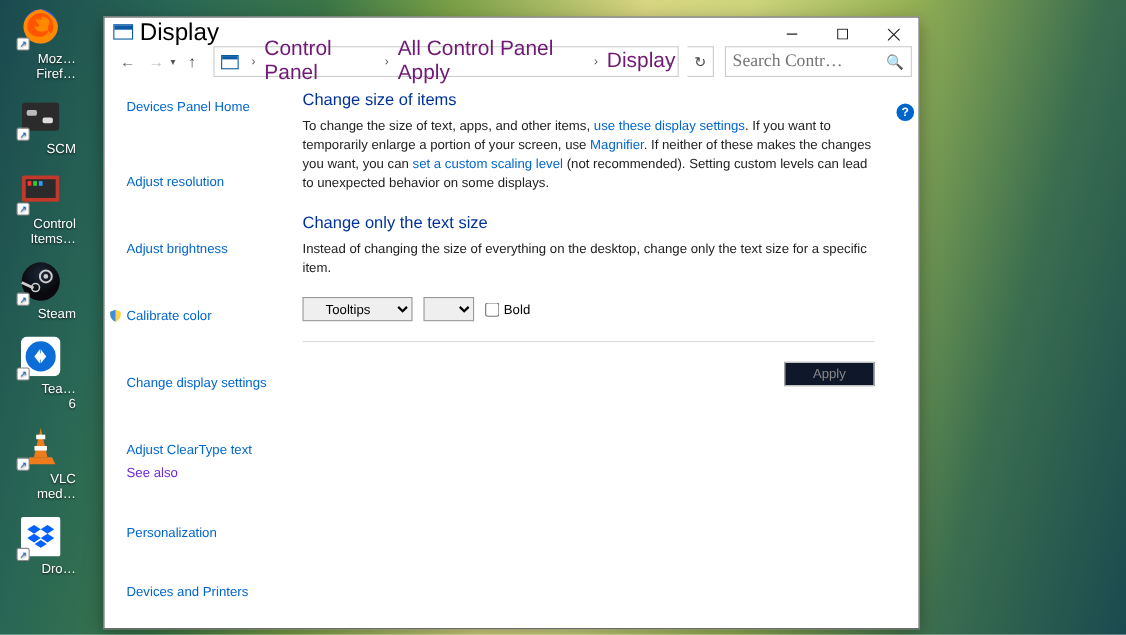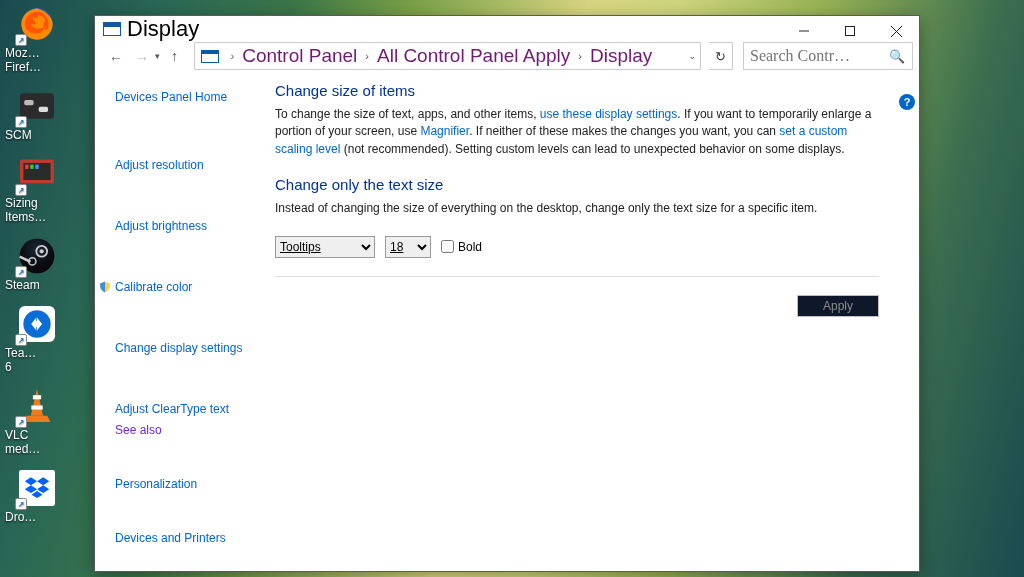--- a/index.html
+++ b/index.html
@@ -31,27 +31,27 @@
   }
   .desk-icon .shortcut {
     position:absolute; left:0; bottom:0;
     width:12px; height:12px;
     background:#fff;
     border:1px solid #888;
     display:flex; align-items:center; justify-content:center;
     font-size:8px; color:#0066cc;
     border-radius:2px;
   }
-  .desk-icon .lbl { width:64px; text-align:left; overflow:hidden; white-space:nowrap; text-overflow: ellipsis; }
+  .desk-icon .lbl { width:64px; text-align:right; overflow:hidden; white-space:nowrap; text-overflow: ellipsis; }
 
   
   .window {
     position: absolute;
     left: 94px; top: 15px;
-    width: 826px; height: 557px;
+    width: 742px; height: 557px;
     background: #fff;
     border: 1px solid #5a5a5a;
     box-shadow: 0 4px 16px rgba(0,0,0,.35);
     display:flex; flex-direction:column;
   }
   .titlebar {
     height: 38px;
     display:flex; align-items:center;
     padding-left: 8px;
   }
@@ -137,23 +137,22 @@
   .section-head { color:#003399; font-size:15px; margin-bottom:7px; }
   .para { color:#222; font-size:12px; line-height:1.45; margin-bottom:18px; }
   .para a { color:#0066cc; cursor:pointer;}
 
   .controls-row { display:flex; align-items:center; gap:10px; margin-bottom:18px;}
   .ctl-select {
     height:22px;
     border:1px solid #999;
     background:#efefef;
     font-size:12px;
-    padding: 2px 0;
+    padding: 2px 16px;
     cursor:pointer;
-    text-decoration:underline;
   }
   .ctl-select.wide { width:100px; }
   .ctl-select.short { width:46px; }
   .chk-wrap { display:flex; align-items:center; gap:4px; font-size:12px;}
   .chk-wrap input { width:13px; height:13px; }
 
   hr.sep { border:0; border-top:1px solid #ddd; margin: 10px 0 18px 0;}
   .apply-btn {
     float:right; width:82px; height:22px;
     border:1px solid #c0c0c0;
@@ -203,21 +202,21 @@
     <div class="imgbox">
       <svg width="34" height="30" viewBox="0 0 40 34">
           <rect width="40" height="28" rx="2" fill="#c0392b"></rect>
           <rect x="4" y="4" width="32" height="20" fill="#2b2b2b"></rect>
           <rect x="6" y="6" width="4" height="5" fill="#f33"></rect>
           <rect x="12" y="6" width="4" height="5" fill="#3c3"></rect>
           <rect x="18" y="6" width="4" height="5" fill="#39f"></rect>
         </svg>
       <span class="shortcut">↗</span>
     </div>
-    <span class="lbl">Sizing</span>
+    <span class="lbl">Control</span>
     <span class="lbl">Items…</span>
   </div>
 
   <div class="desk-icon">
     <div class="imgbox">
       <svg width="36" height="36" viewBox="0 0 100 100">
           <circle cx="50" cy="50" r="48" fill="#171a21"></circle>
           <circle cx="50" cy="50" r="48" fill="url(#g)"></circle>
           <defs>
             <radialGradient id="g" cx="0.5" cy="0.3">

